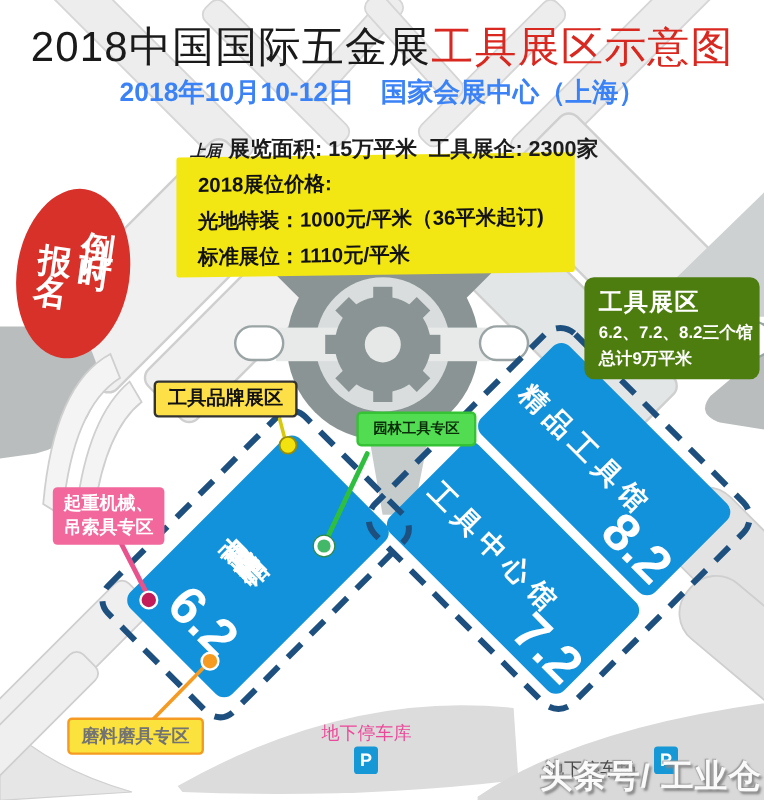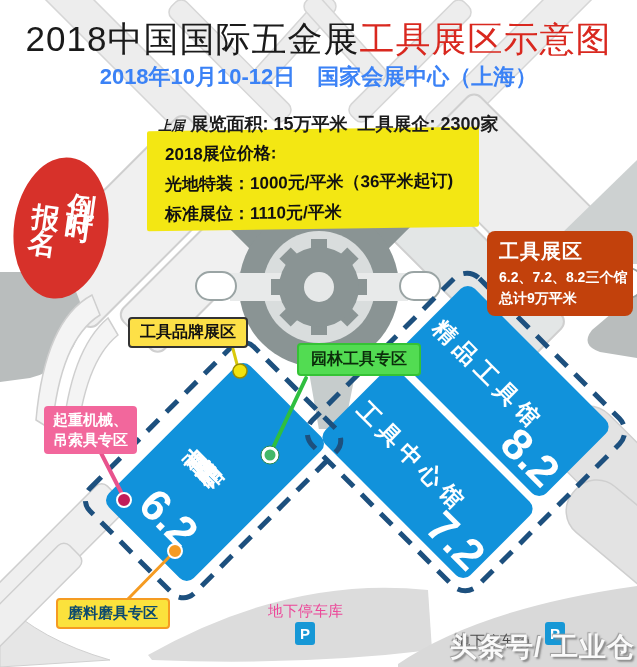--- a/index.html
+++ b/index.html
@@ -15,21 +15,21 @@
   .subtitle{top:62px;left:0;width:100%;text-align:center;font-size:22px;font-weight:bold;
             color:#3b82f6;z-index:7;white-space:pre;}
   .prev-row{top:91px;left:0;width:100%;text-align:center;font-size:18px;font-weight:bold;
             color:#1c1c1c;z-index:7;white-space:pre;}
   .prev-label{font-size:13px;margin-right:6px;font-style:italic;}
   
   .price-box{left:147px;top:129px;width:332px;height:100px;background:#F3E713;z-index:6;
              transform:skewY(-0.8deg);border-radius:2px;color:#111;font-size:17px;font-weight:bold;
              padding:9px 0 0 18px;box-sizing:border-box;line-height:30px;}
   
-  .zone-box{left:487px;top:231px;width:146px;background:#c2410c;border-radius:8px;color:#fff;
+  .zone-box{left:487px;top:231px;width:146px;background:#4d7c0f;border-radius:8px;color:#fff;
             padding:7px 10px 9px 12px;box-sizing:border-box;z-index:6;}
   .zb-title{font-size:20px;font-weight:bold;letter-spacing:1px;}
   .zb-line{font-size:14px;font-weight:bold;margin-top:4px;line-height:17px;white-space:nowrap;}
   
   .badge{left:14px;top:157px;width:94px;height:142px;background:#D7312A;border-radius:50%;
          transform:rotate(8deg);z-index:6;}
   .badge .col{position:absolute;writing-mode:vertical-rl;color:#fff;font-size:28px;font-weight:bold;}
   .badge .col-r{right:11px;top:12px;letter-spacing:10px;}
   .badge .col-l{left:11px;top:26px;letter-spacing:26px;}
   
@@ -43,25 +43,25 @@
               font-size:23px;font-weight:bold;letter-spacing:6px;white-space:nowrap;}
   .hall-num{position:absolute;color:#fff;font-size:44px;font-weight:bold;line-height:1;}
   .num-62{left:4px;top:50%;transform:translateY(-50%) rotate(90deg);}
   .num-72{right:4px;bottom:2px;}
   .num-82{right:6px;bottom:2px;}
   
   .callout{position:absolute;font-weight:bold;border-radius:4px;z-index:6;white-space:nowrap;}
   .co-brand{left:128px;top:317px;background:#fde047;border:2px solid #333;padding:3px 10px;
             font-size:16px;color:#111;}
   .co-garden{left:297px;top:343px;background:#52DC52;border:2px solid #35c235;padding:4px 12px;
-             font-size:16px;color:#0b2e0b;}
+             font-size:12px;color:#0b2e0b;}
   .co-lift{left:44px;top:406px;background:#F2679C;color:#fff;padding:4px 9px;font-size:15px;
            line-height:20px;}
   .co-abr{left:56px;top:598px;background:#FBE23C;border:2px solid #F59B22;padding:4px 10px;
-          font-size:15px;color:#0c4a6e;font-family:Liberation Mono, monospace;}
+          font-size:15px;color:#737373;font-family:Liberation Mono, monospace;}
   
   .garage-label{left:268px;top:602px;font-size:15px;color:#ec4899;z-index:3;}
   .lot-label{left:455px;top:632px;font-size:15px;color:#4a4a4a;z-index:3;}
   .p-badge{width:20px;height:23px;background:#1798D6;color:#fff;font-weight:bold;font-size:15px;
            text-align:center;line-height:23px;border-radius:3px;z-index:4;}
   .p1{left:295px;top:622px;} .p2{left:545px;top:622px;}
   .watermark{right:2px;top:629px;font-size:27px;font-weight:bold;color:#fafafa;letter-spacing:1px;
              text-shadow:2px 2px 2px #888,-1px -1px 1px #9a9a9a;z-index:9;white-space:nowrap;}
 </style>
 </head>

